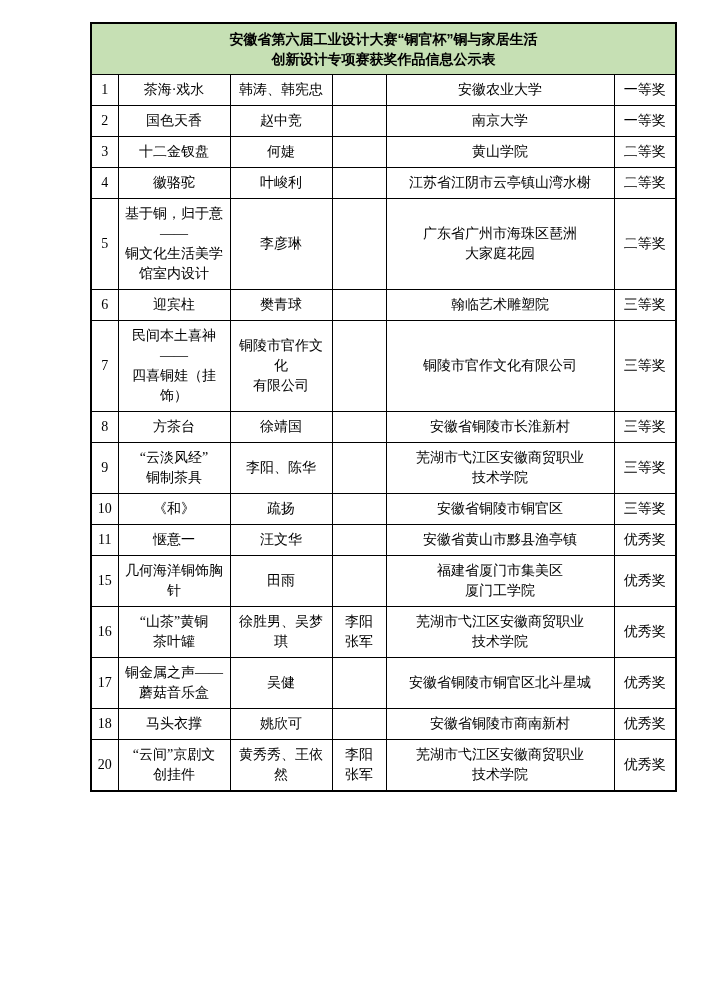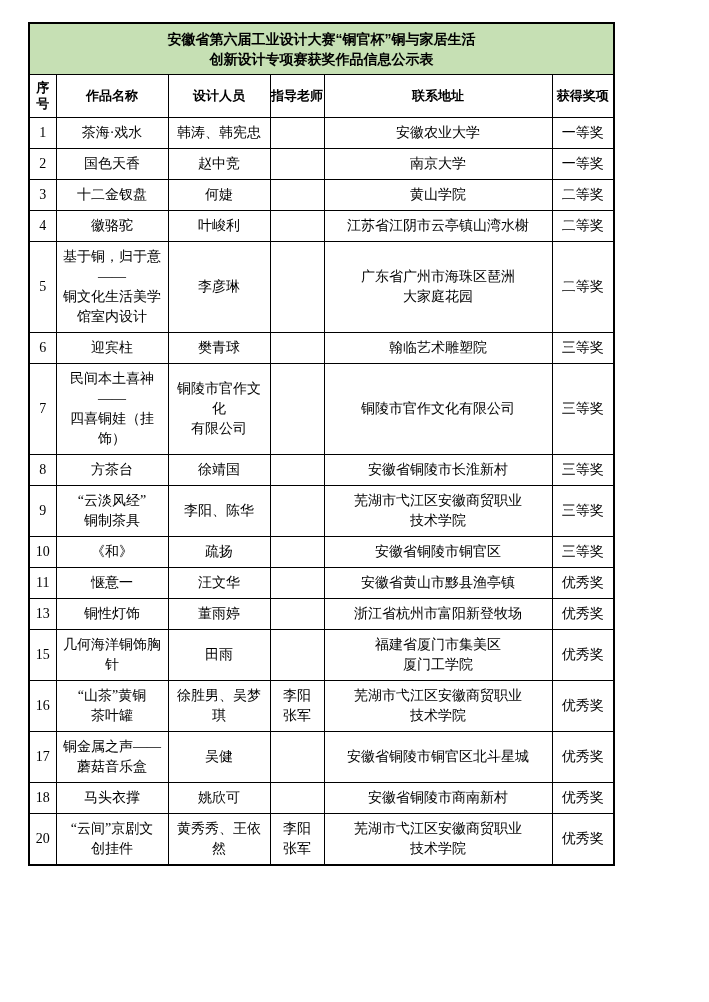--- a/index.html
+++ b/index.html
@@ -8,21 +8,21 @@
     background: #ffffff;
     width: 709px;
     height: 1002px;
     font-family: "Liberation Serif", "DejaVu Serif", serif;
     color: #000000;
   }
   .page {
     box-sizing: border-box;
     width: 709px;
     height: 1002px;
-    padding: 22px 0 0 28px;
+    padding: 22px 0 0 90px;
   }
   table.award-table {
     border-collapse: collapse;
     table-layout: fixed;
     width: 585px;
     border: 2px solid #000000;
   }
   .award-table th,
   .award-table td {
     border: 1px solid #000000;
@@ -69,28 +69,20 @@
       <col style="width:102px">
       <col style="width:54px">
       <col style="width:228px">
       <col style="width:62px">
     </colgroup>
     <thead>
       <tr>
         <td colspan="6" class="title-cell" style="background: rgb(198, 224, 180);">安徽省第六届工业设计大赛“铜官杯”铜与家居生活
 创新设计专项赛获奖作品信息公示表</td>
       </tr>
-      <tr>
-        <th>序号</th>
-        <th>作品名称</th>
-        <th>设计人员</th>
-        <th>指导老师</th>
-        <th>联系地址</th>
-        <th>获得奖项</th>
-      </tr>
     </thead>
     <tbody>
         <tr>
           <td class="c-no">1</td>
           <td class="c-work">茶海·戏水</td>
           <td class="c-designers">韩涛、韩宪忠</td>
           <td class="c-advisor"></td>
           <td class="c-address">安徽农业大学</td>
           <td class="c-award">一等奖</td>
         </tr>
@@ -173,28 +165,20 @@
           <td class="c-advisor"></td>
           <td class="c-address">安徽省铜陵市铜官区</td>
           <td class="c-award">三等奖</td>
         </tr>
         <tr>
           <td class="c-no">11</td>
           <td class="c-work">惬意一</td>
           <td class="c-designers">汪文华</td>
           <td class="c-advisor"></td>
           <td class="c-address">安徽省黄山市黟县渔亭镇</td>
-          <td class="c-award">优秀奖</td>
-        </tr>
-        <tr>
-          <td class="c-no">13</td>
-          <td class="c-work">铜性灯饰</td>
-          <td class="c-designers">董雨婷</td>
-          <td class="c-advisor"></td>
-          <td class="c-address">浙江省杭州市富阳新登牧场</td>
           <td class="c-award">优秀奖</td>
         </tr>
         <tr>
           <td class="c-no">15</td>
           <td class="c-work">几何海洋铜饰胸针</td>
           <td class="c-designers">田雨</td>
           <td class="c-advisor"></td>
           <td class="c-address">福建省厦门市集美区
 厦门工学院</td>
           <td class="c-award">优秀奖</td>

